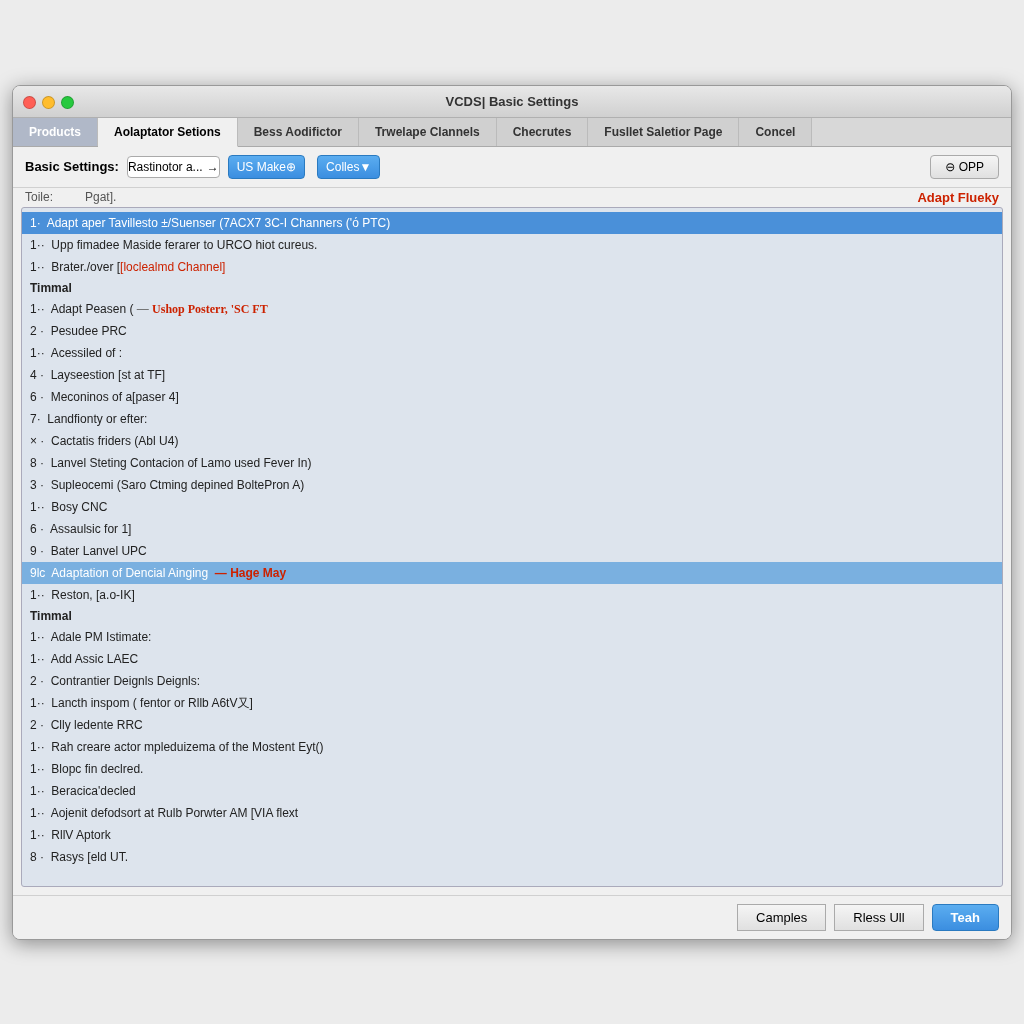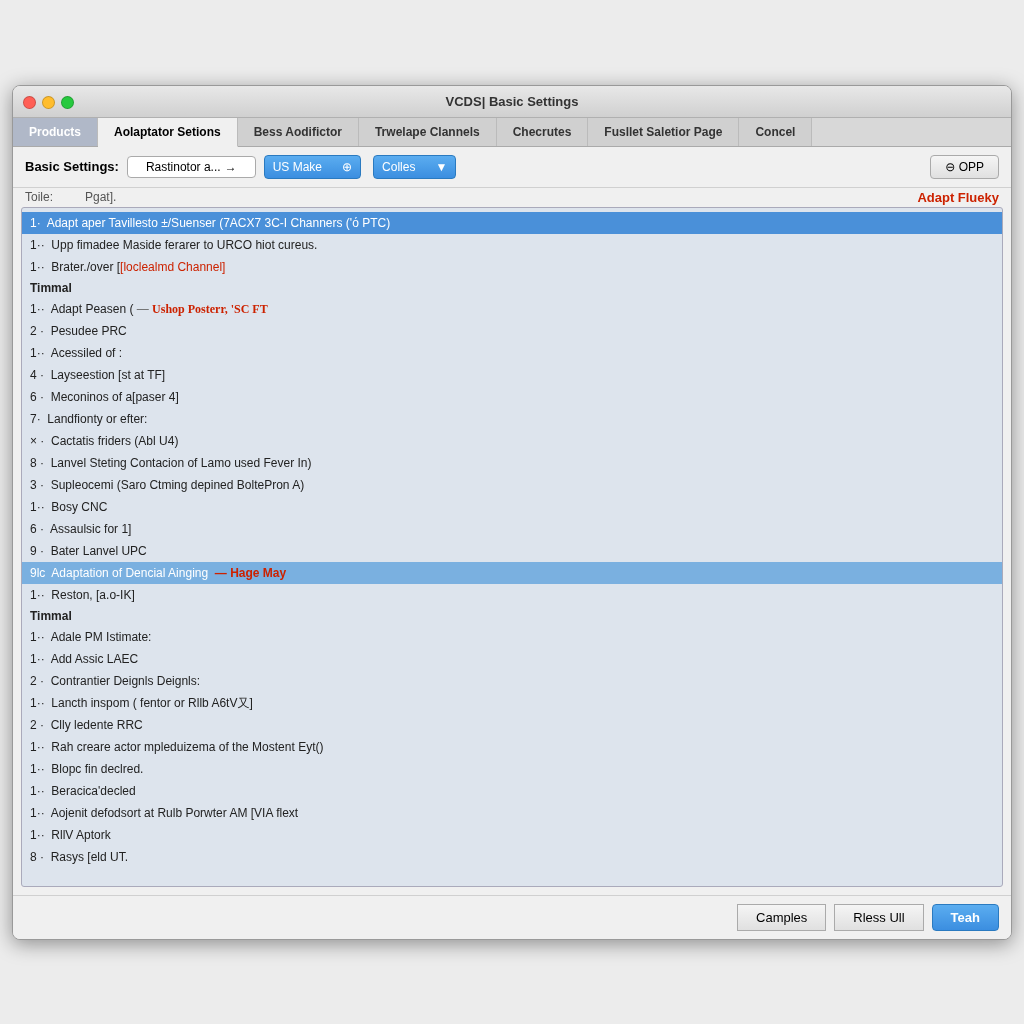--- a/index.html
+++ b/index.html
@@ -87,34 +87,34 @@
       font-weight: 700;
       font-size: 13px;
       color: #000;
     }
     .toolbar-select {
       display: flex;
       align-items: center;
       background: white;
       border: 1px solid #aaa;
       border-radius: 4px;
-      padding: 3px 18px;
+      padding: 3px 0;
       font-size: 12px;
       gap: 4px;
     }
     .toolbar-select-blue {
       background: linear-gradient(to bottom, #5badf0, #3b8ee0);
       border: 1px solid #2a7ac0;
       border-radius: 4px;
       padding: 4px 8px;
       font-size: 12px;
       color: white;
       display: flex;
       align-items: center;
-      gap: 20px;
+      gap: 0;
     }
     .btn-opp {
       margin-left: auto;
       background: linear-gradient(to bottom, #f5f5f5, #e0e0e0);
       border: 1px solid #aaa;
       border-radius: 4px;
       padding: 4px 14px;
       font-size: 12px;
       cursor: pointer;
     }

